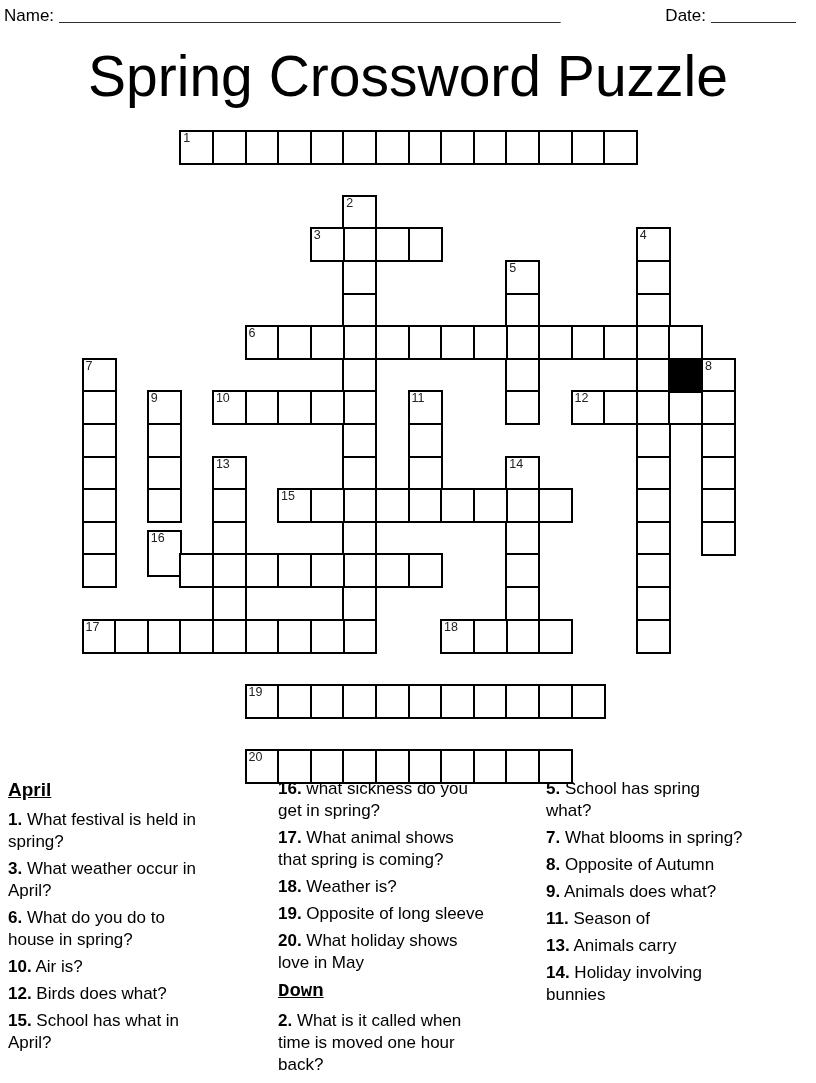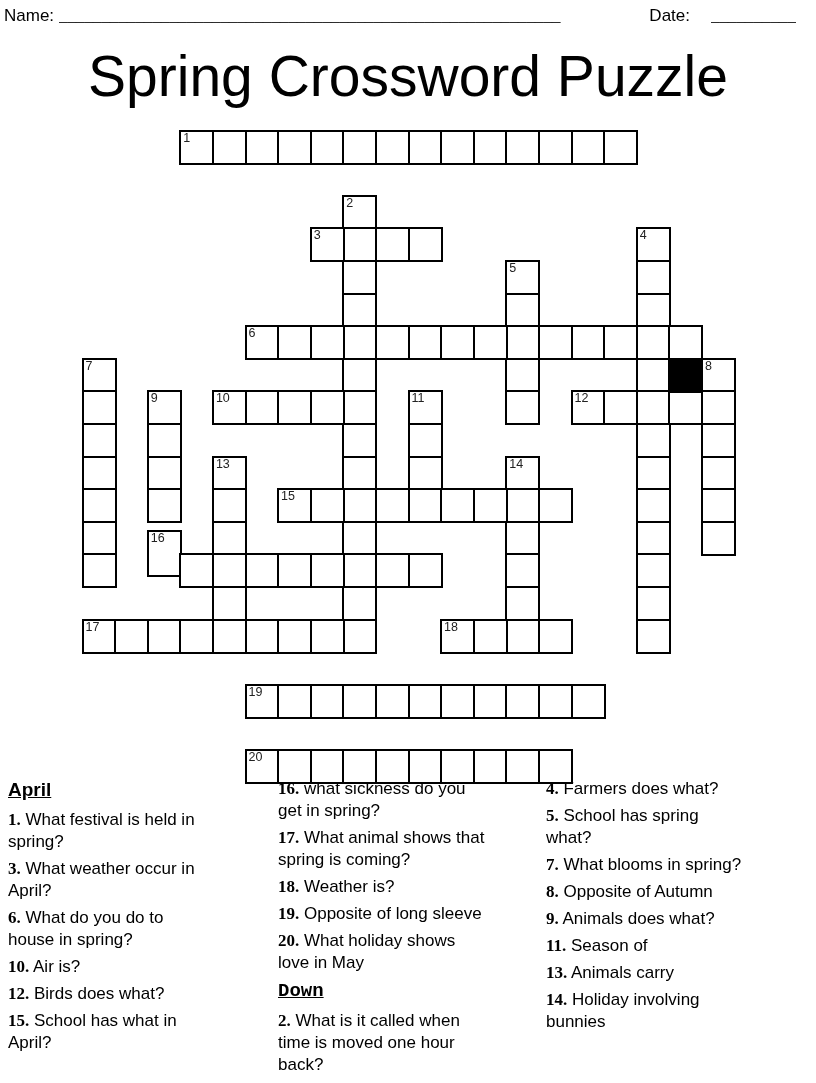--- a/index.html
+++ b/index.html
@@ -7,21 +7,21 @@
     width:816px;height:1083px;background:#ffffff;color:#000;
     font-family:"Liberation Sans","DejaVu Sans",sans-serif;
     position:relative;overflow:hidden;
   }
   .topbar{
     position:absolute;left:4px;top:4px;width:792px;
     display:flex;align-items:baseline;font-size:17px;line-height:24px;
   }
   .topbar .lbl{white-space:nowrap;}
   .topbar .blank{white-space:nowrap;overflow:hidden;margin-left:5px;letter-spacing:0;font-family:Liberation Serif, serif;}
-  .date-group{margin-left:auto;display:flex;align-items:baseline;gap:16px;}
+  .date-group{margin-left:auto;display:flex;align-items:baseline;}
   .title{
     position:absolute;top:44px;left:0;width:816px;margin:0;
     text-align:center;font-size:57px;line-height:64px;font-weight:400;
   }
   #grid{position:absolute;left:0;top:0;width:816px;height:790px;}
   .cell{
     position:absolute;background:#ffffff;
     border:2.4px solid #000000;box-sizing:border-box;
   }
   .cell.black{background:#000000;}
@@ -32,21 +32,21 @@
   .clues{
     position:absolute;left:8px;top:778px;width:800px;
     display:grid;grid-template-columns:270px 268px 1fr;align-items:start;
   }
   .clue-header{
     font-size:19px;font-weight:700;text-decoration:underline;
     line-height:24px;margin:0 0 7px 0;
   }
   .clue-col > .clue-header:not(:first-child){margin-top:3px;font-family:Liberation Mono, monospace;}
   .clue{font-size:17px;line-height:22px;margin:0 0 5px 0;}
-  .clue .cnum{font-weight:700;font-family:Liberation Serif, serif;}
+  .clue .cnum{font-weight:700;}
   .clue-col:nth-child(1) .clue{width:205px;}
   .clue-col:nth-child(2) .clue{width:208px;}
   .clue-col:nth-child(3) .clue{width:200px;}
 </style>
 </head>
 <body>
 
 <div class="topbar">
   <span class="lbl">Name:</span>
   <span class="blank">___________________________________________________________</span>
@@ -259,21 +259,20 @@
   <div class="clue-col" id="clue-col-1">
       <div class="clue"><b class="cnum">16.</b><span> what sickness do you get in spring?</span></div>
       <div class="clue"><b class="cnum">17.</b><span> What animal shows that spring is coming?</span></div>
       <div class="clue"><b class="cnum">18.</b><span> Weather is?</span></div>
       <div class="clue"><b class="cnum">19.</b><span> Opposite of long sleeve</span></div>
       <div class="clue"><b class="cnum">20.</b><span> What holiday shows love in May</span></div>
       <div class="clue-header">Down</div>
       <div class="clue"><b class="cnum">2.</b><span> What is it called when time is moved one hour back?</span></div>
     </div>
   <div class="clue-col" id="clue-col-2">
-      <div class="clue"><b class="cnum">4.</b><span> Farmers does what?</span></div>
       <div class="clue"><b class="cnum">5.</b><span> School has spring what?</span></div>
       <div class="clue"><b class="cnum">7.</b><span> What blooms in spring?</span></div>
       <div class="clue"><b class="cnum">8.</b><span> Opposite of Autumn</span></div>
       <div class="clue"><b class="cnum">9.</b><span> Animals does what?</span></div>
       <div class="clue"><b class="cnum">11.</b><span> Season of</span></div>
       <div class="clue"><b class="cnum">13.</b><span> Animals carry</span></div>
       <div class="clue"><b class="cnum">14.</b><span> Holiday involving bunnies</span></div>
     </div>
 </div>
 

